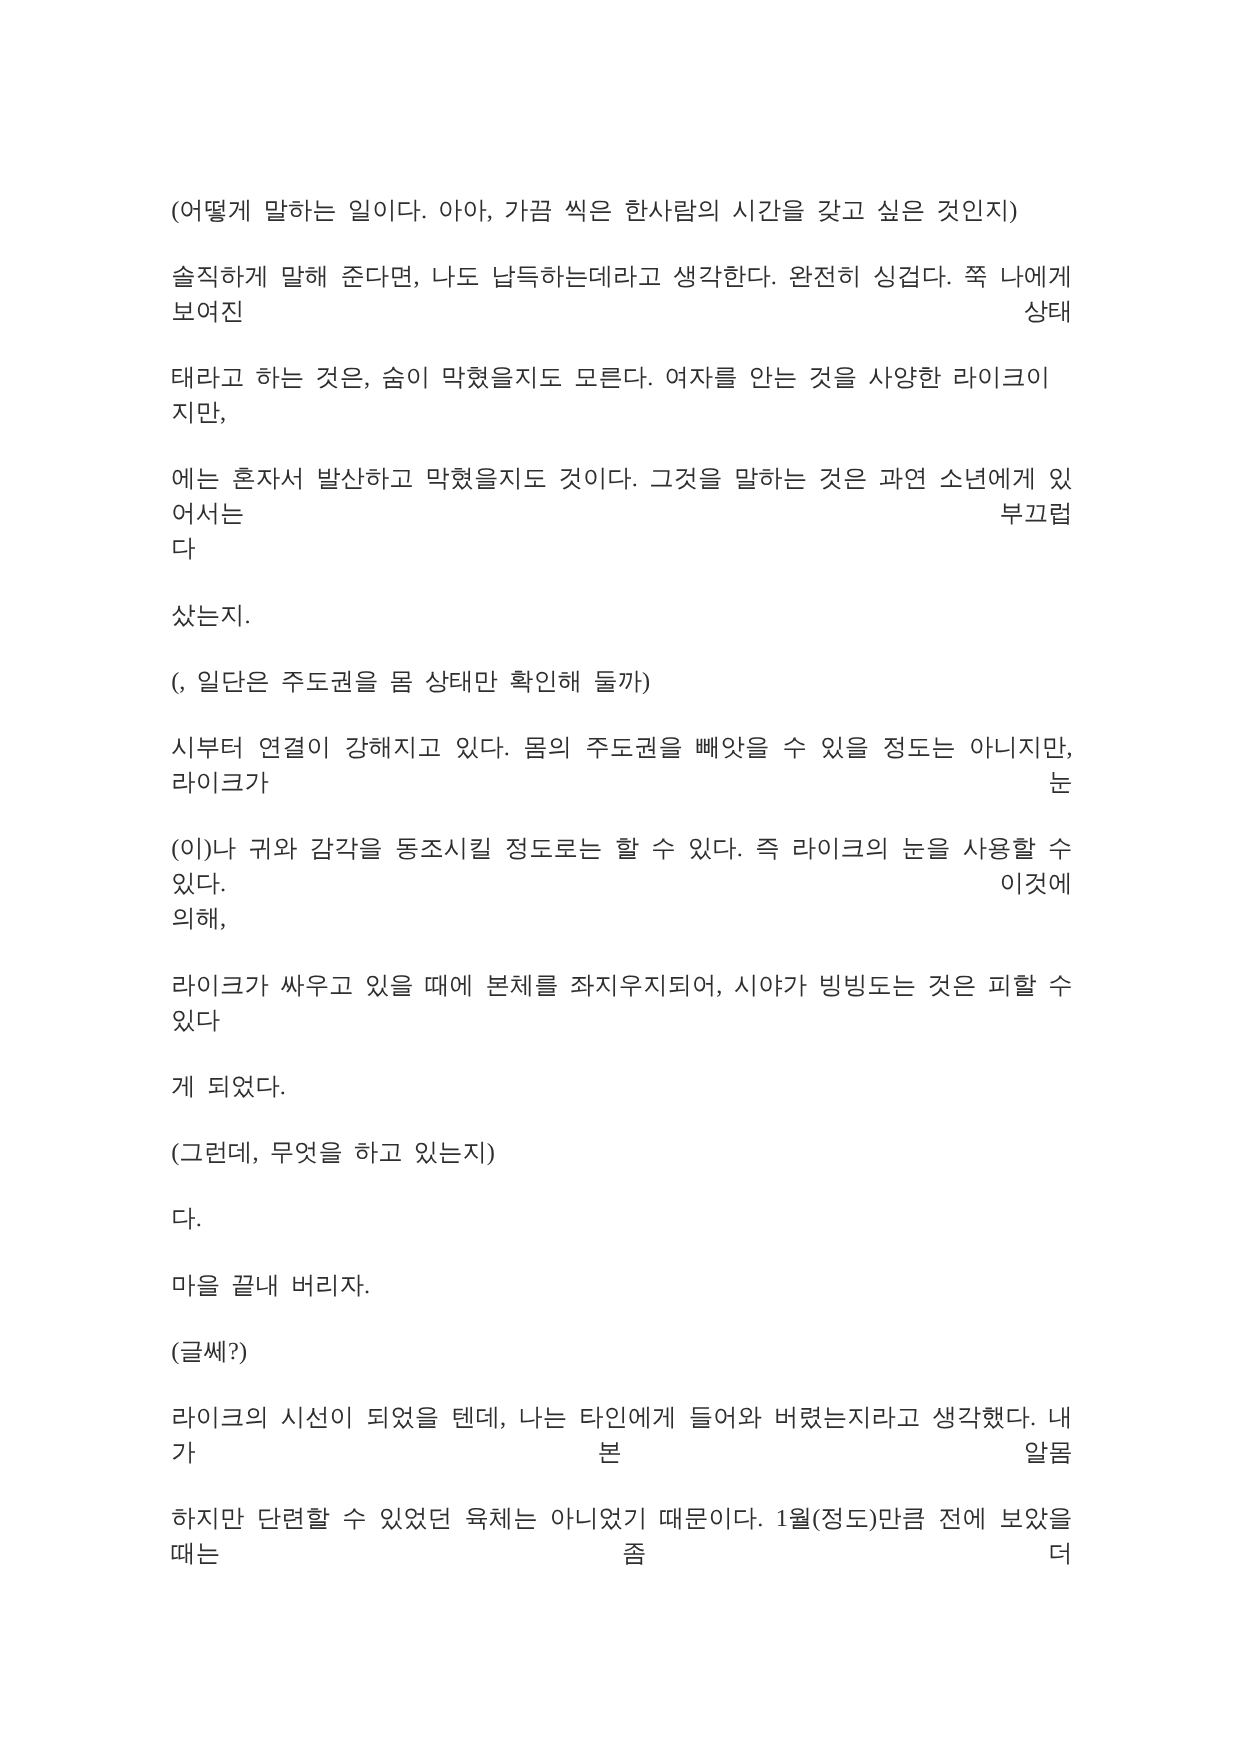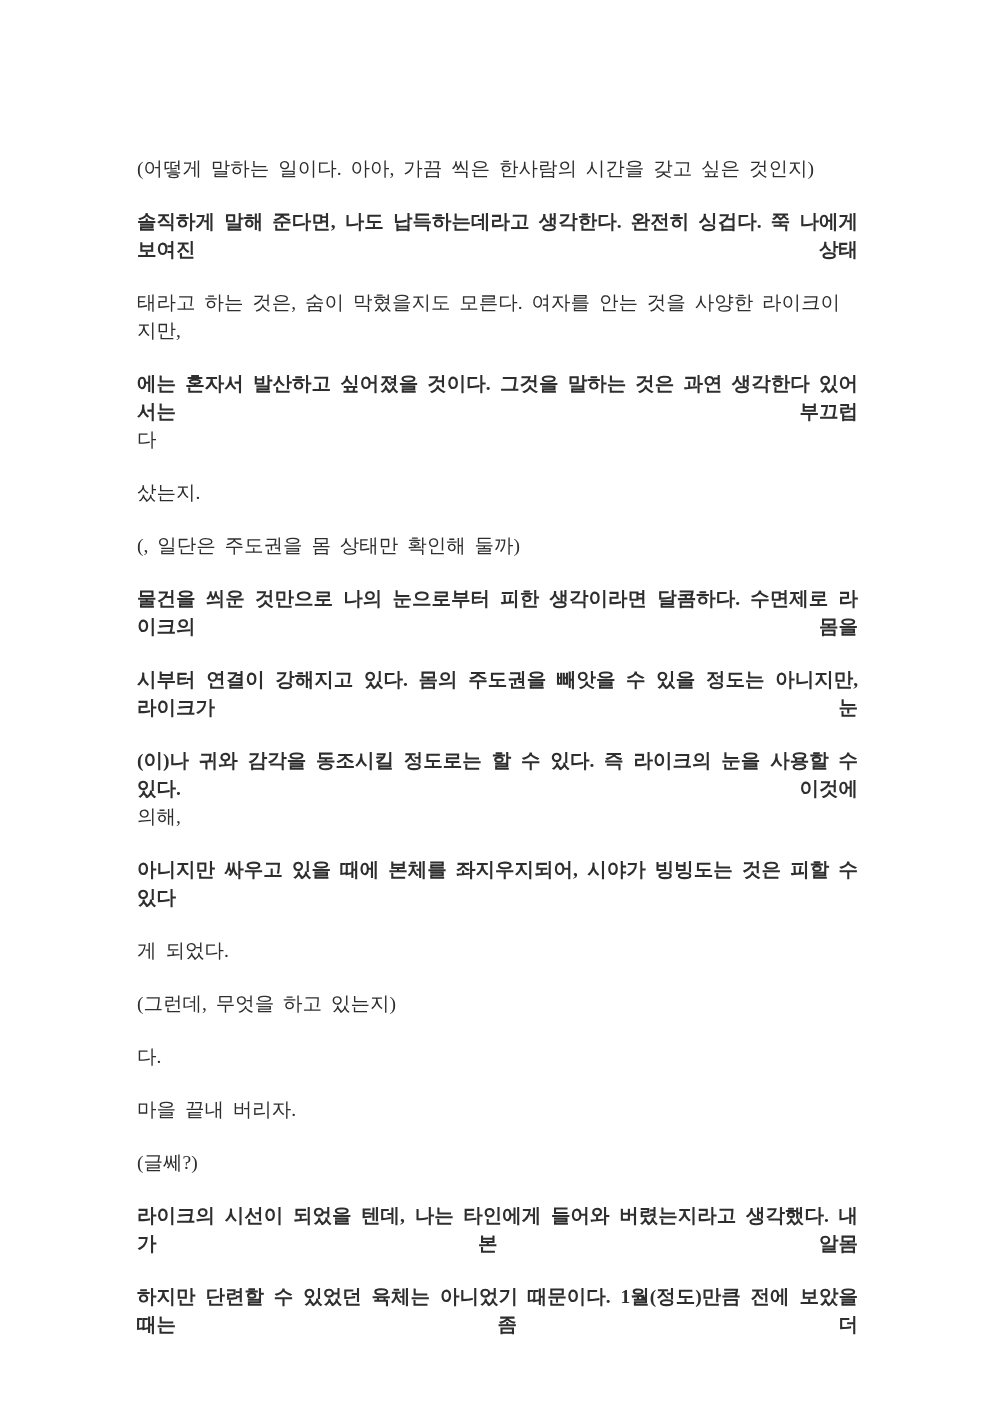--- a/index.html
+++ b/index.html
@@ -28,68 +28,66 @@
     line-height: 28px;
     color: #2e2e2e;
     word-spacing: 4px;
     white-space: normal;
     text-align: left;
   }
   
   .line.full {
     text-align: justify;
     text-align-last: justify;
-    font-weight: bold;
   }
 </style>
 </head>
 <body>
 
 <div class="doc">
 
   <div class="para">
     <div class="line">(어떻게 말하는 일이다. 아아, 가끔 씩은 한사람의 시간을 갖고 싶은 것인지)</div>
   </div>
 
   <div class="para">
     <div class="line full">솔직하게 말해 준다면, 나도 납득하는데라고 생각한다. 완전히 싱겁다. 쭉 나에게 보여진 상태</div>
   </div>
 
   <div class="para">
     <div class="line">태라고 하는 것은, 숨이 막혔을지도 모른다. 여자를 안는 것을 사양한 라이크이지만,</div>
   </div>
 
   <div class="para">
-    <div class="line full">에는 혼자서 발산하고 싶어졌을 것이다. 그것을 말하는 것은 과연 생각한다 있어서는 부끄럽</div>
+    <div class="line full">에는 혼자서 발산하고 막혔을지도 것이다. 그것을 말하는 것은 과연 소년에게 있어서는 부끄럽</div>
     <div class="line">다</div>
   </div>
 
   <div class="para">
     <div class="line">샀는지.</div>
   </div>
 
   <div class="para">
     <div class="line">(, 일단은 주도권을 몸 상태만 확인해 둘까)</div>
   </div>
 
   <div class="para">
-    <div class="line full">물건을 씌운 것만으로 나의 눈으로부터 피한 생각이라면 달콤하다. 수면제로 라이크의 몸을</div>
   </div>
 
   <div class="para">
     <div class="line full">시부터 연결이 강해지고 있다. 몸의 주도권을 빼앗을 수 있을 정도는 아니지만, 라이크가 눈</div>
   </div>
 
   <div class="para">
     <div class="line full">(이)나 귀와 감각을 동조시킬 정도로는 할 수 있다. 즉 라이크의 눈을 사용할 수 있다. 이것에</div>
     <div class="line">의해,</div>
   </div>
 
   <div class="para">
-    <div class="line full">아니지만 싸우고 있을 때에 본체를 좌지우지되어, 시야가 빙빙도는 것은 피할 수 있다</div>
+    <div class="line full">라이크가 싸우고 있을 때에 본체를 좌지우지되어, 시야가 빙빙도는 것은 피할 수 있다</div>
   </div>
 
   <div class="para">
     <div class="line">게 되었다.</div>
   </div>
 
   <div class="para">
     <div class="line">(그런데, 무엇을 하고 있는지)</div>
   </div>
 

